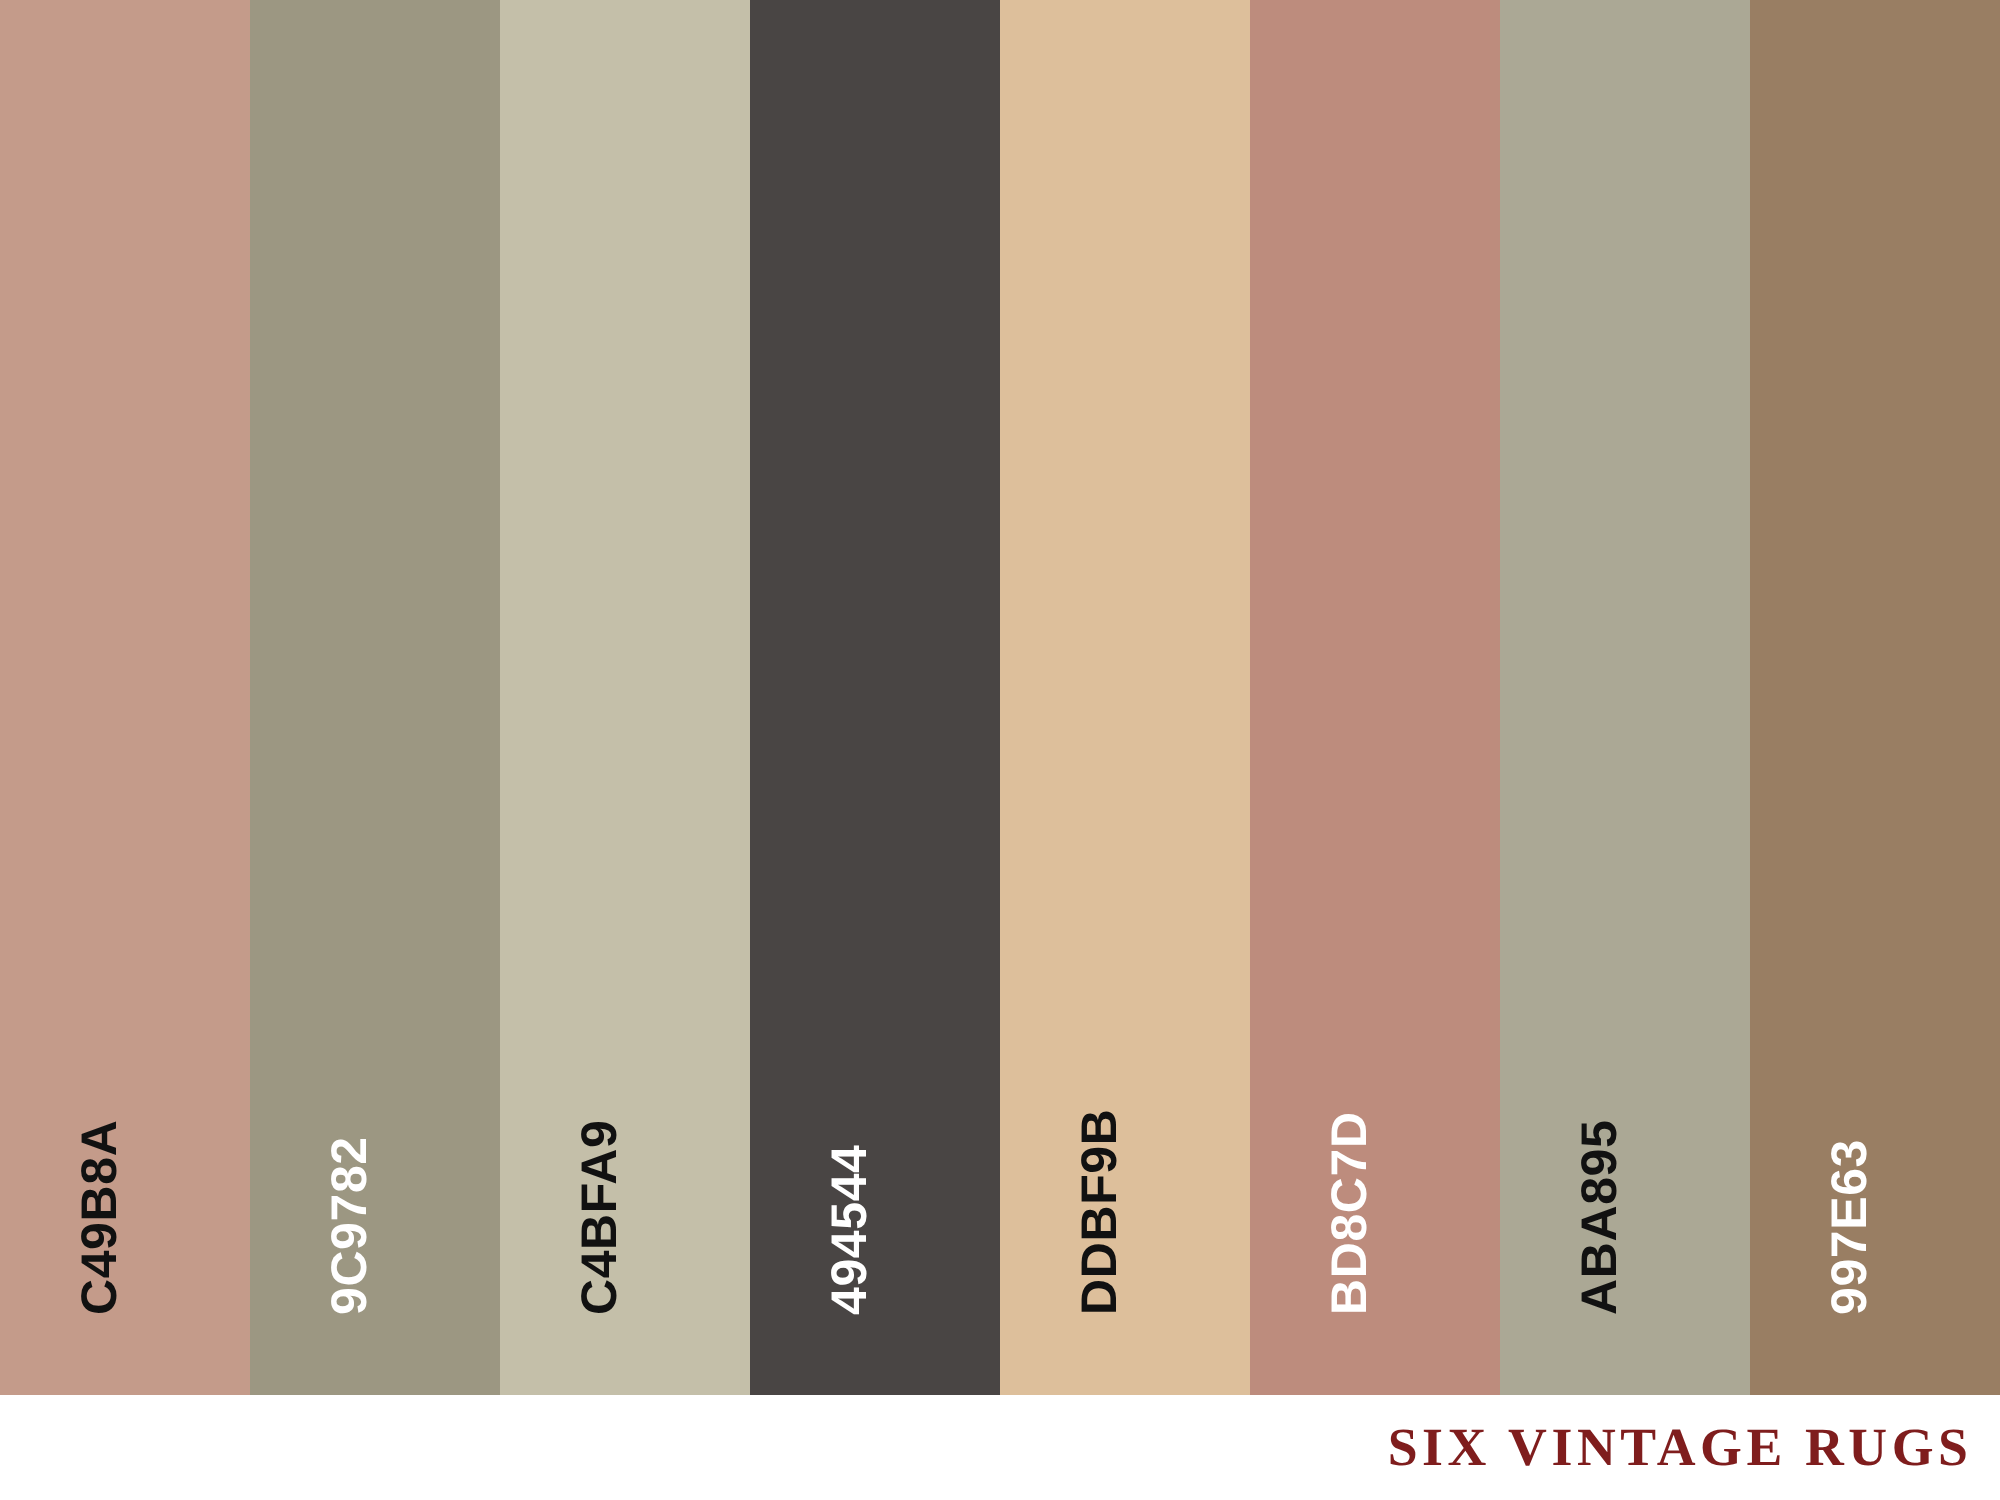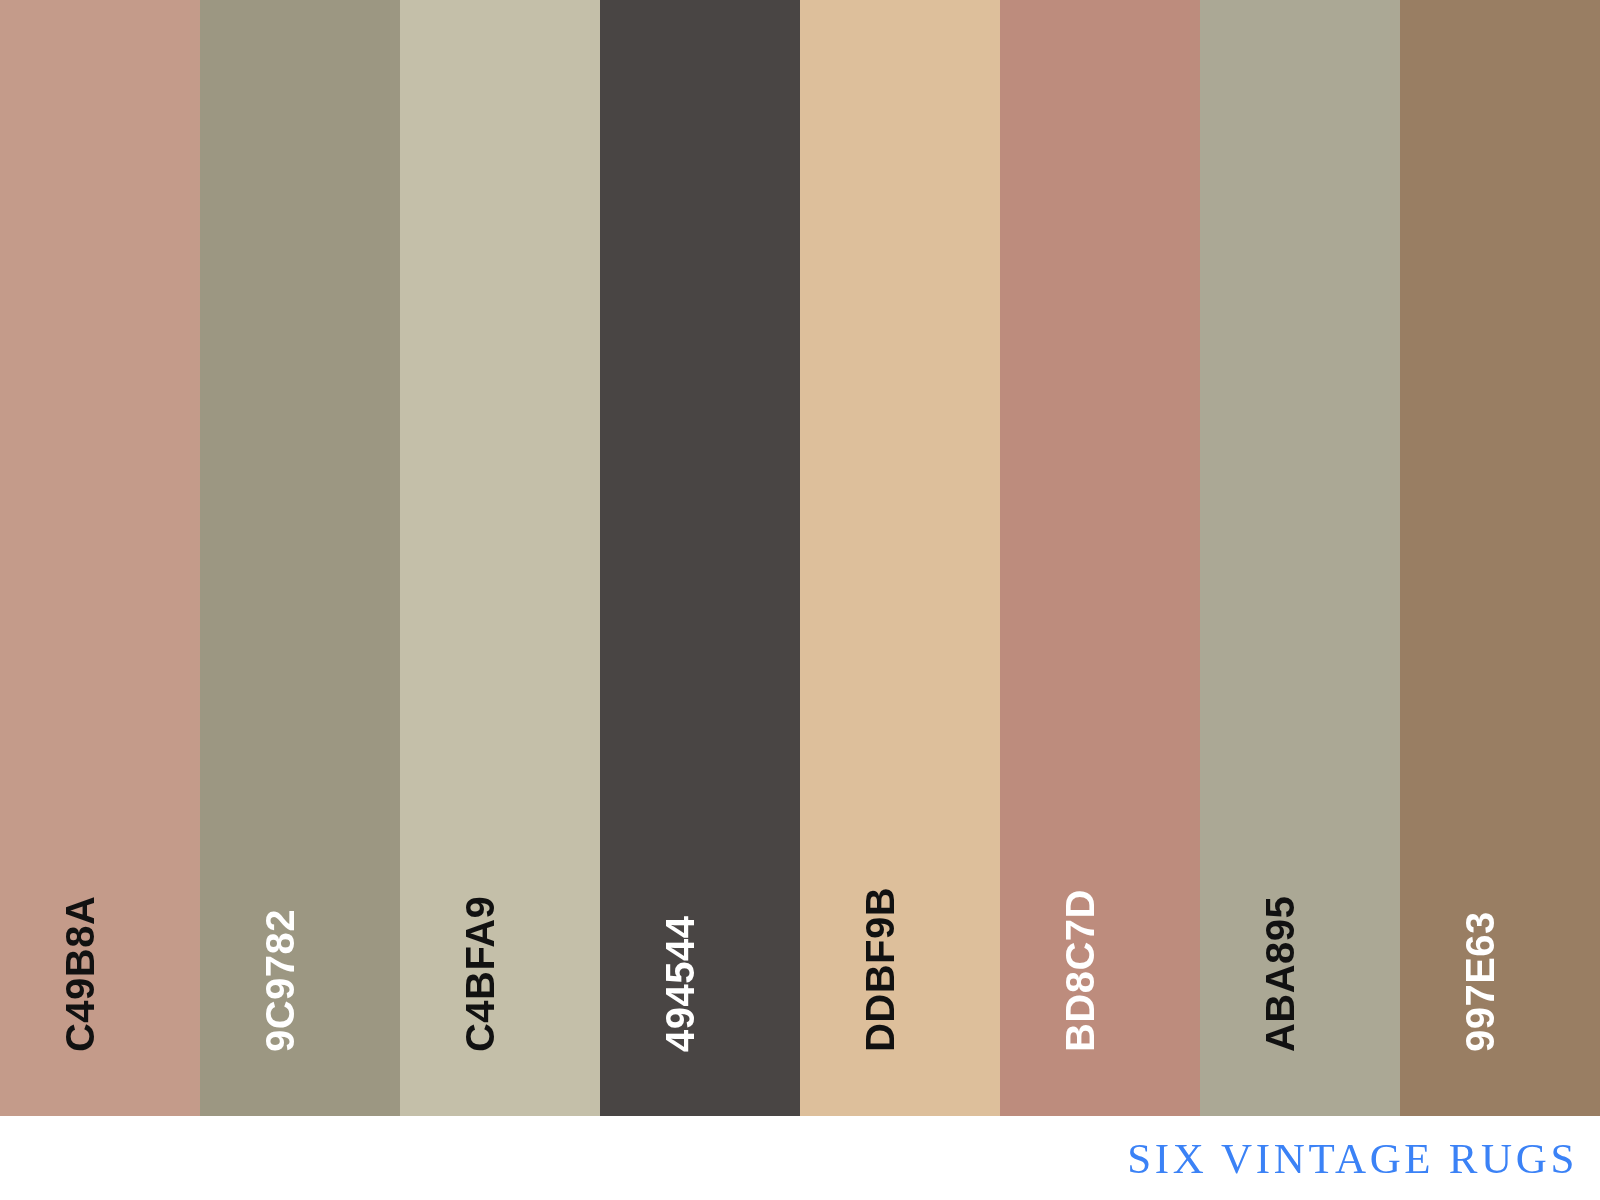--- a/index.html
+++ b/index.html
@@ -106,16 +106,16 @@
       <span class="swatch-label" style="color: rgb(17, 17, 17);">ABA895</span>
     </div>
 
     <div class="swatch" style="background-color: rgb(153, 126, 99);">
       <span class="swatch-label" style="color: rgb(255, 255, 255);">997E63</span>
     </div>
 
   </div>
 
   <div id="footer-bar">
-    <div id="brand-wordmark" style="color: #3b82f6;">SIX VINTAGE RUGS</div>
+    <div id="brand-wordmark" style="color: #7f1d1d; font-weight: bold;">SIX VINTAGE RUGS</div>
   </div>
 
 </div>
 
 </body></html>

